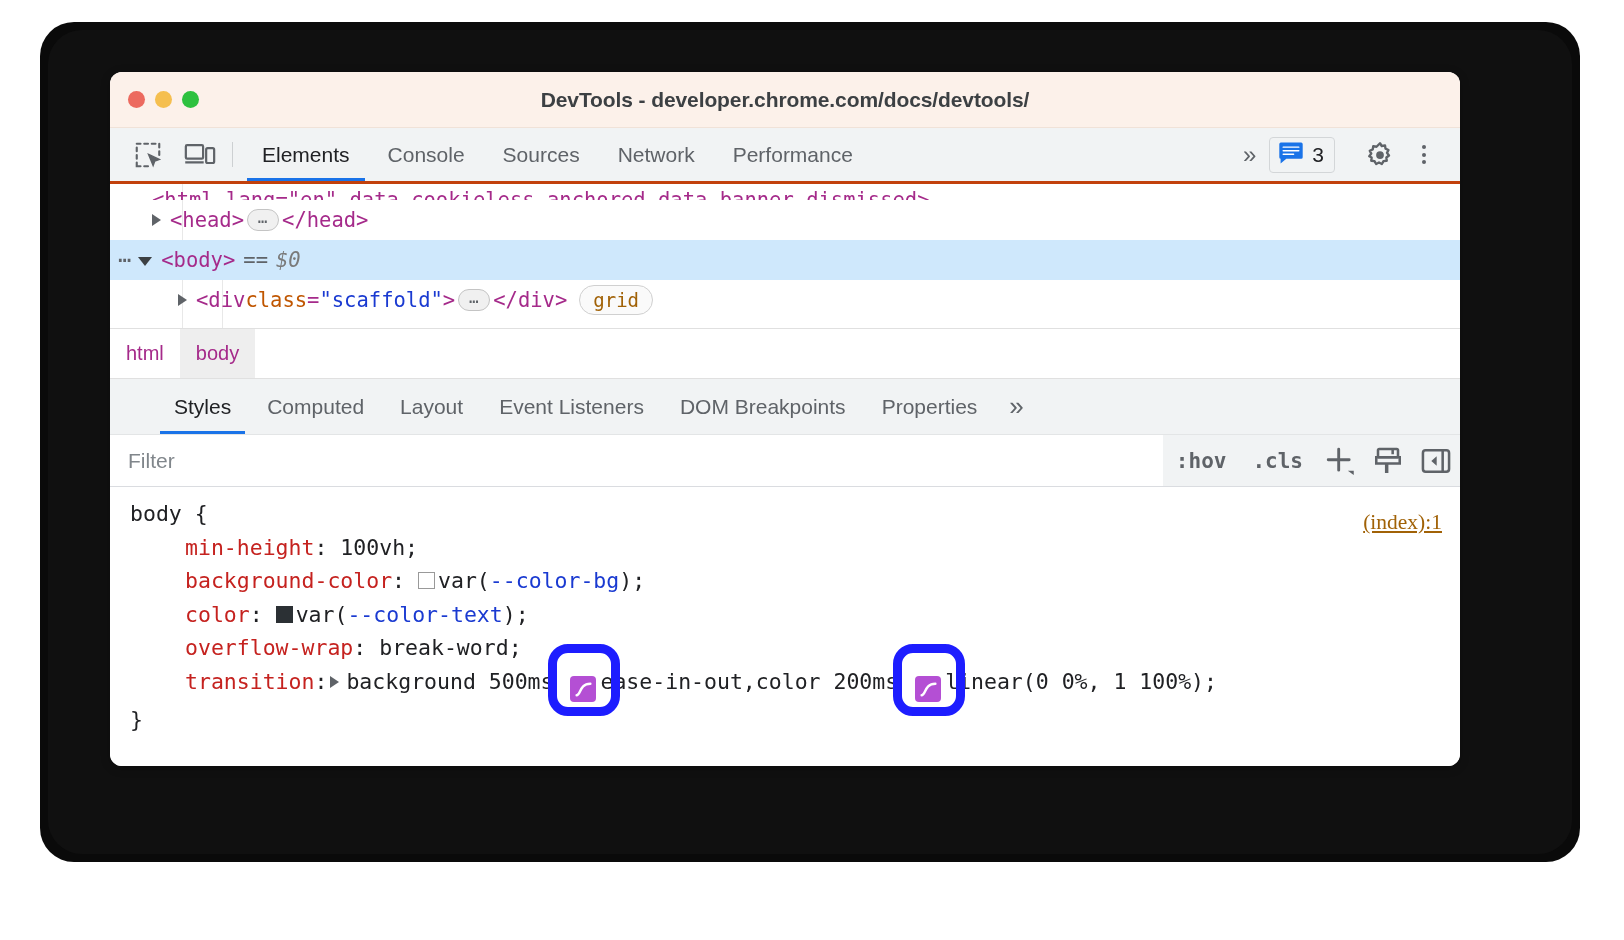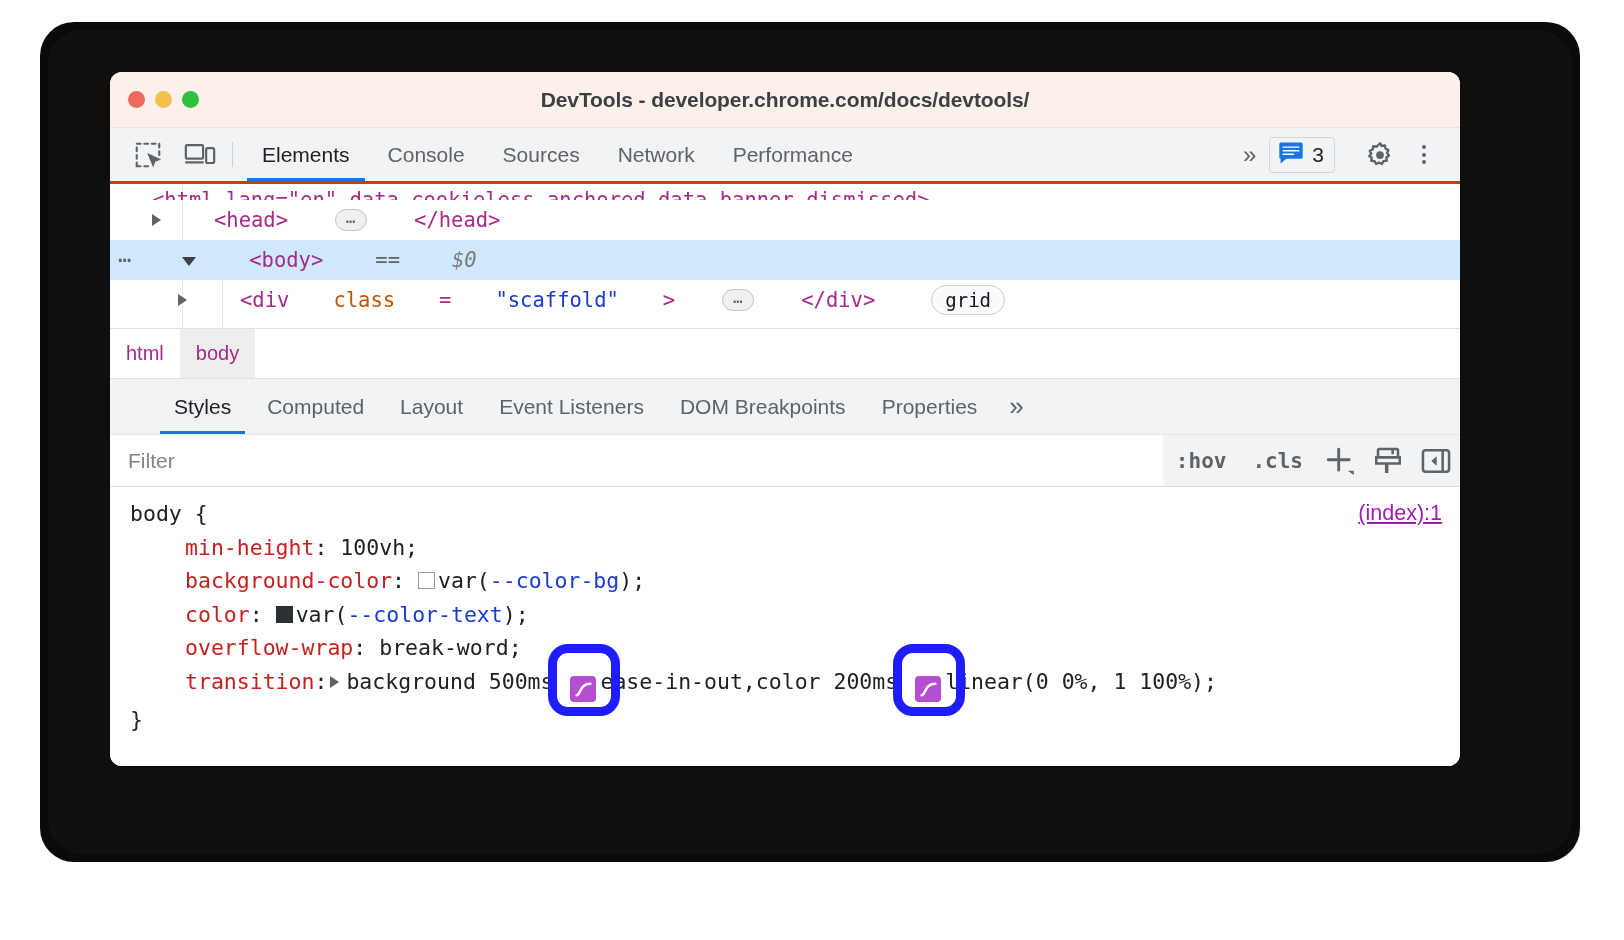--- a/index.html
+++ b/index.html
@@ -151,21 +151,20 @@
     font-size: 20.5px;
     position: relative;
     overflow: hidden;
     border-bottom: 1px solid #e0e0e0;
   }
   .dom-row {
     height: 40px;
     display: flex; align-items: center;
     white-space: nowrap;
     position: relative;
-    gap: 44px;
   }
   .dom-row.clipped {
     height: 16px;
     overflow: hidden;
     align-items: flex-end;
   }
   .dom-row.clipped .clip-inner {
     position: relative;
     top: 12px;
     display: flex; align-items: center;
@@ -213,21 +212,21 @@
     padding-bottom: 4px;
   }
   .eq { color: #5f6368; padding: 0 8px; }
   .dollar0 { color: #7a7a7a; font-style: italic; }
   .badge-pill {
     display: inline-flex; align-items: center; justify-content: center;
     height: 30px; padding: 0 13px;
     border: 1px solid #d0d0d0;
     border-radius: 15px;
     background: #fafafa;
-    color: #0f172a;
+    color: #a16207;
     font-size: 19px;
     margin-left: 12px;
   }
   .tree-guide {
     position: absolute;
     top: 0; bottom: 0;
     width: 1px;
     background: #e8e8e8;
   }
 
@@ -325,24 +324,24 @@
     white-space: nowrap;
     color: #202124;
     position: relative;
   }
   .css-line.indent { padding-left: 75px; }
   .prop { color: #c5221f; }
   .val  { color: #202124; }
   .varname { color: #1a3ad1; }
   #source-link {
     position: absolute;
-    right: 18px; top: 10px;
-    font-family: Liberation Sans, sans-serif;
+    right: 18px; top: 19px;
+    font-family: Liberation Serif, serif;
     font-size: 21.5px;
-    color: #a21caf;
+    color: #a16207;
     text-decoration: underline;
     line-height: 33.5px;
   }
   .swatch {
     display: inline-block;
     width: 17px; height: 17px;
     border: 1px solid #999;
     vertical-align: -1px;
     margin-right: 3px;
   }

